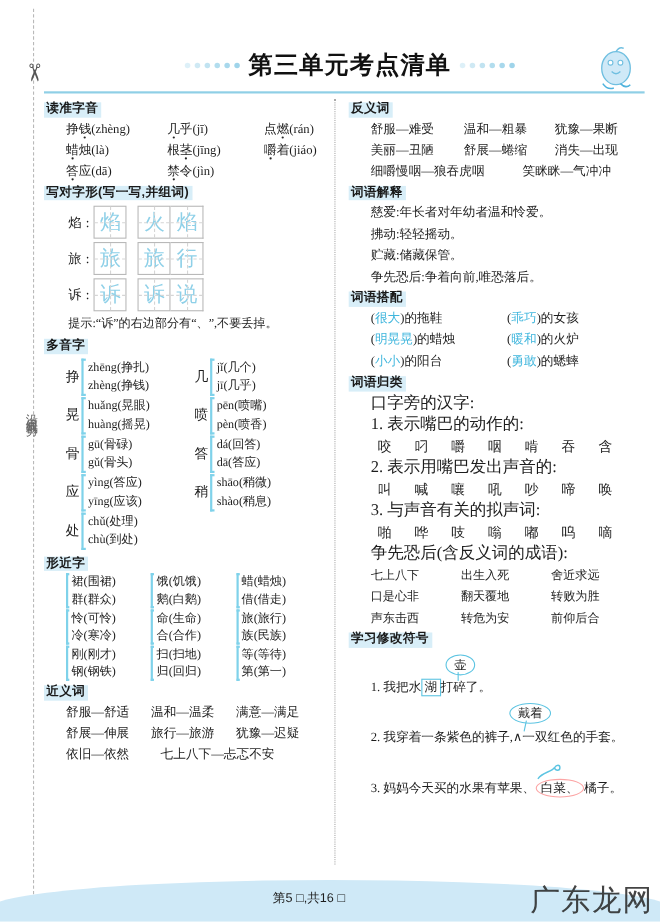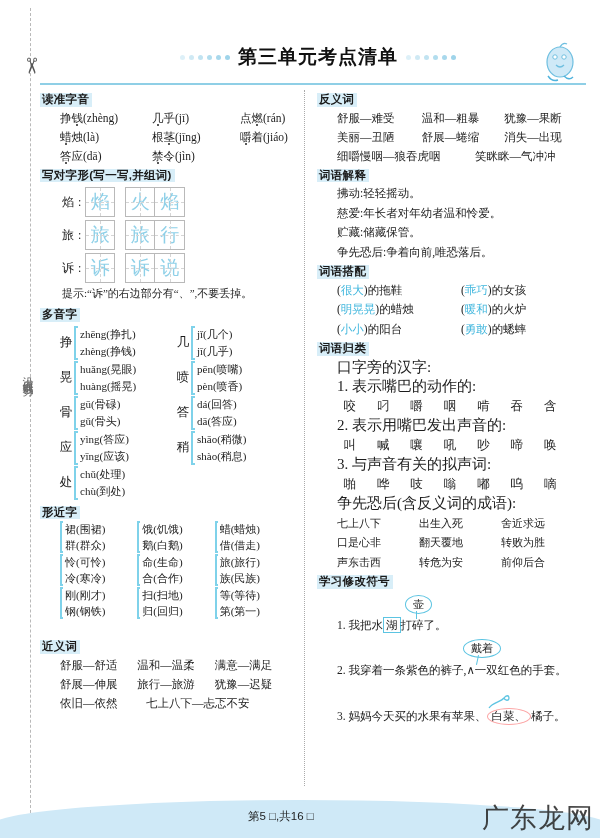--- a/index.html
+++ b/index.html
@@ -51,21 +51,21 @@
     width: 540px; height: 44px;
   }
   .title-wrap {
     display: flex; align-items: center; justify-content: center;
     gap: 8px;
     width: 460px;
     margin: 0 auto;
     padding-top: 6px;
   }
   .title {
-    font-size: 19px;
+    font-size: 22px;
     font-weight: bold;
     letter-spacing: 1px;
     color: #111;
     font-family: "Liberation Serif", "DejaVu Serif", serif;
   }
   .dots { display: flex; gap: 4px; align-items: center; }
   .dots i {
     display: block; width: 5px; height: 5px;
     border-radius: 50%; background: #9fd4ea;
   }
@@ -543,21 +543,21 @@
         </span>
         <span class="xj-item">
           <span class="xj-brace"></span>
           <span class="xj-pair">
             <span>等(等待)</span>
             <span>第(第一)</span>
           </span>
         </span>
       </div>
 
-      <div class="sec-head-wrap" style="margin-top:18px"><span class="sec-head">近义词</span></div>
+      <div class="sec-head-wrap" style="margin-top:1px"><span class="sec-head">近义词</span></div>
       <div class="wr">
         <span class="c1">舒服—舒适</span>
         <span class="c2">温和—温柔</span>
         <span class="c3">满意—满足</span>
       </div>
       <div class="wr">
         <span class="c1">舒展—伸展</span>
         <span class="c2">旅行—旅游</span>
         <span class="c3">犹豫—迟疑</span>
       </div>
@@ -581,22 +581,22 @@
         <span class="a1">美丽—丑陋</span>
         <span class="a2">舒展—蜷缩</span>
         <span class="a3">消失—出现</span>
       </div>
       <div class="ar">
         <span style="width:138px">细嚼慢咽—狼吞虎咽</span>
         <span>笑眯眯—气冲冲</span>
       </div>
 
       <div class="sec-head-wrap"><span class="sec-head">词语解释</span></div>
+      <div class="ex-line">慈爱:年长者对年幼者温和怜爱。</div>
       <div class="ex-line">拂动:轻轻摇动。</div>
-      <div class="ex-line">慈爱:年长者对年幼者温和怜爱。</div>
       <div class="ex-line">贮藏:储藏保管。</div>
       <div class="ex-line">争先恐后:争着向前,唯恐落后。</div>
 
       <div class="sec-head-wrap"><span class="sec-head">词语搭配</span></div>
       <div class="co-row">
         <span class="k1">(<b class="blue" style="font-weight:normal">很大</b>)<b style="font-weight:normal">的拖鞋</b></span>
         <span class="k2">(<b class="blue" style="font-weight:normal">乖巧</b>)<b style="font-weight:normal">的女孩</b></span>
       </div>
       <div class="co-row">
         <span class="k1">(<b class="blue" style="font-weight:normal">明晃晃</b>)<b style="font-weight:normal">的蜡烛</b></span>

